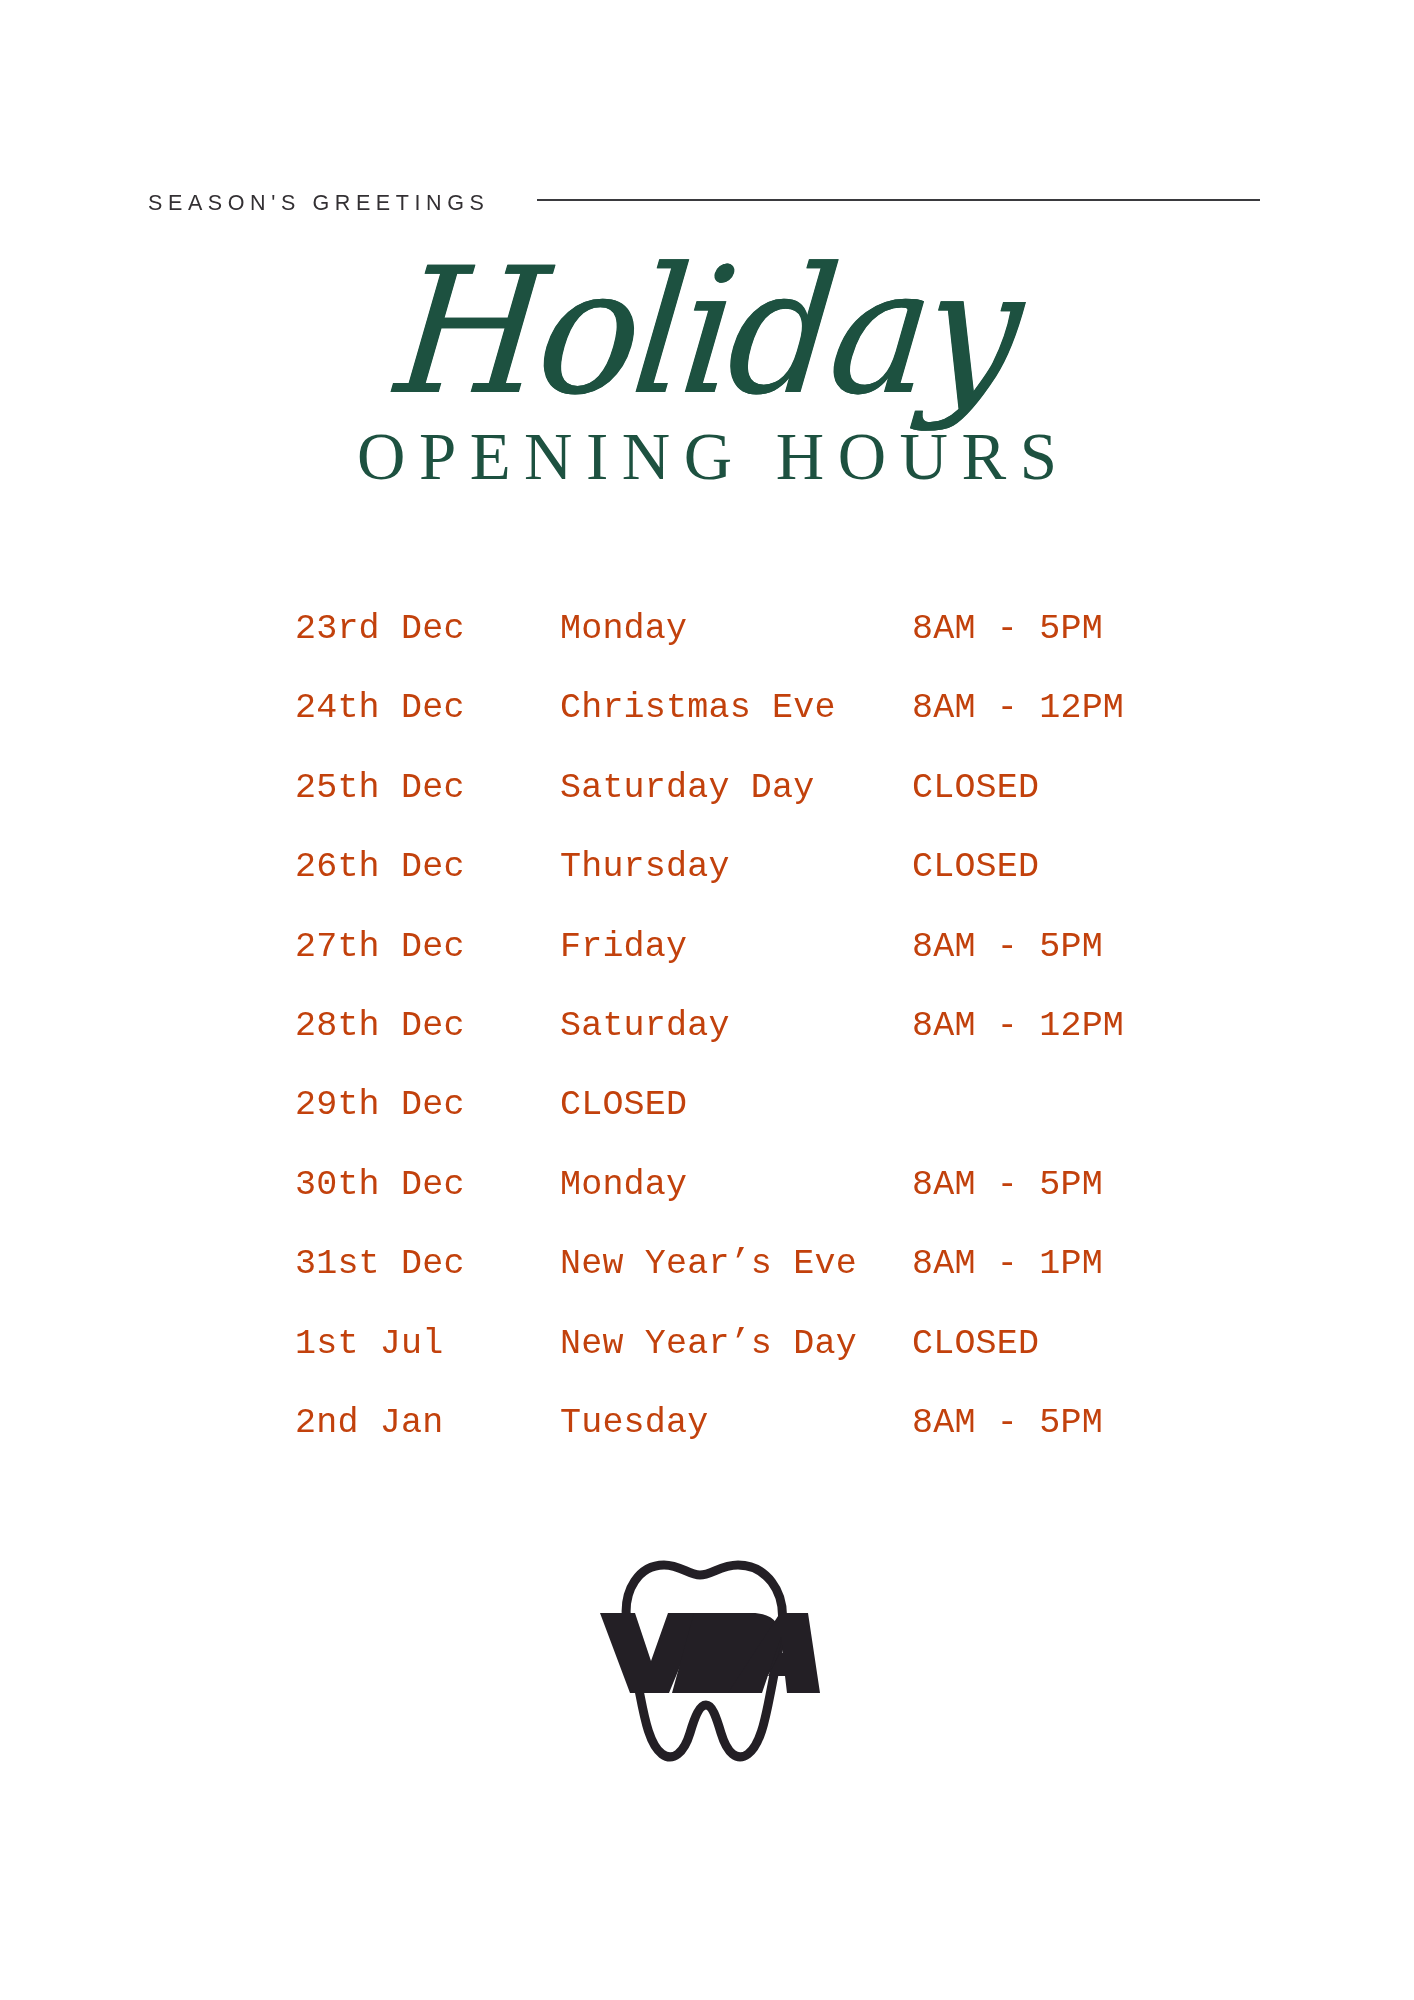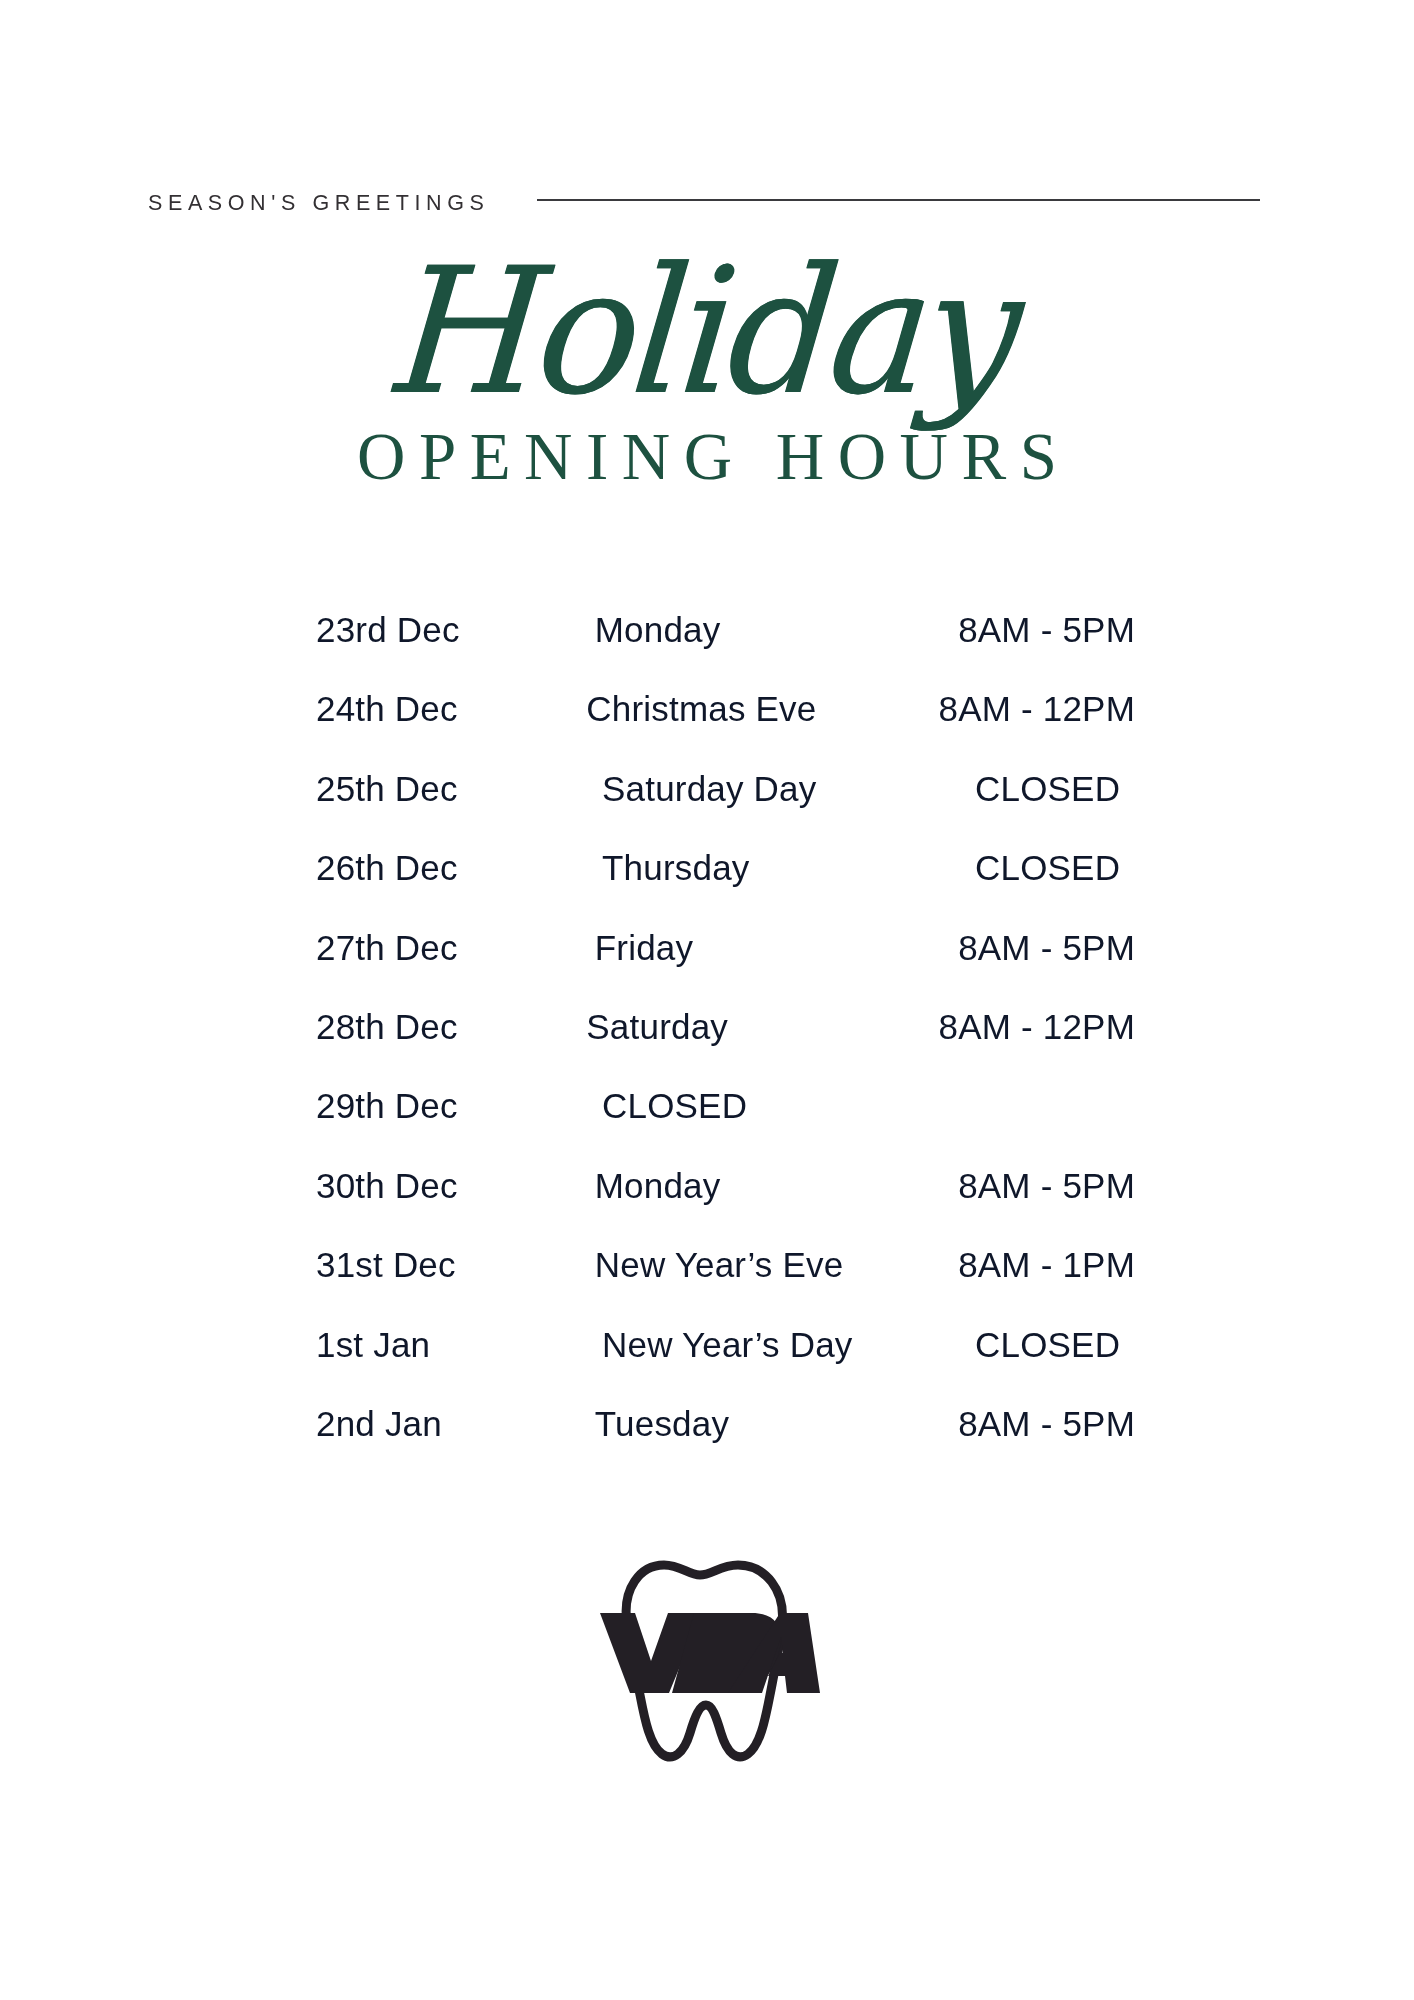--- a/index.html
+++ b/index.html
@@ -103,27 +103,26 @@
     width: 840px;
   }
 
   .hours-row {
     display: flex;
     align-items: baseline;
     height: 79.4px;
   }
 
   .cell {
-    color: #0f172a;
-    font-family: Liberation Sans, sans-serif;
+    color: #c2410c;
+    font-family: Liberation Mono, monospace;
     font-size: 35px;
     line-height: 1;
     white-space: nowrap;
     letter-spacing: 0.2px;
-    margin-left: 21px;
   }
 
   .cell-date  { width: 265px; }
   .cell-day   { width: 352px; }
   .cell-hours { width: auto; }
 
   
   .logo-wrap {
     position: absolute;
     left: 594px;
@@ -188,21 +187,21 @@
       <div class="cell cell-date">30th Dec</div>
       <div class="cell cell-day">Monday</div>
       <div class="cell cell-hours">8AM - 5PM</div>
     </div>
     <div class="hours-row">
       <div class="cell cell-date">31st Dec</div>
       <div class="cell cell-day">New Year’s Eve</div>
       <div class="cell cell-hours">8AM - 1PM</div>
     </div>
     <div class="hours-row">
-      <div class="cell cell-date">1st Jan</div>
+      <div class="cell cell-date">1st Jul</div>
       <div class="cell cell-day">New Year’s Day</div>
       <div class="cell cell-hours">CLOSED</div>
     </div>
     <div class="hours-row">
       <div class="cell cell-date">2nd Jan</div>
       <div class="cell cell-day">Tuesday</div>
       <div class="cell cell-hours">8AM - 5PM</div>
     </div>
   </div>
 

